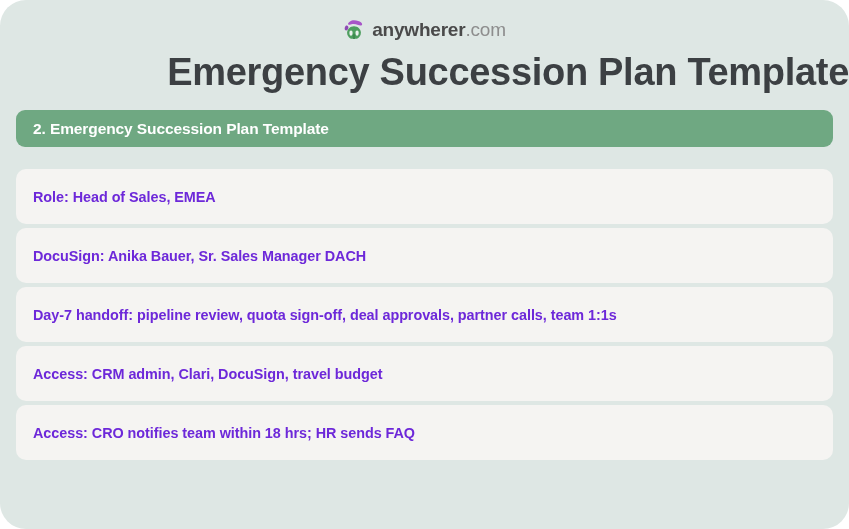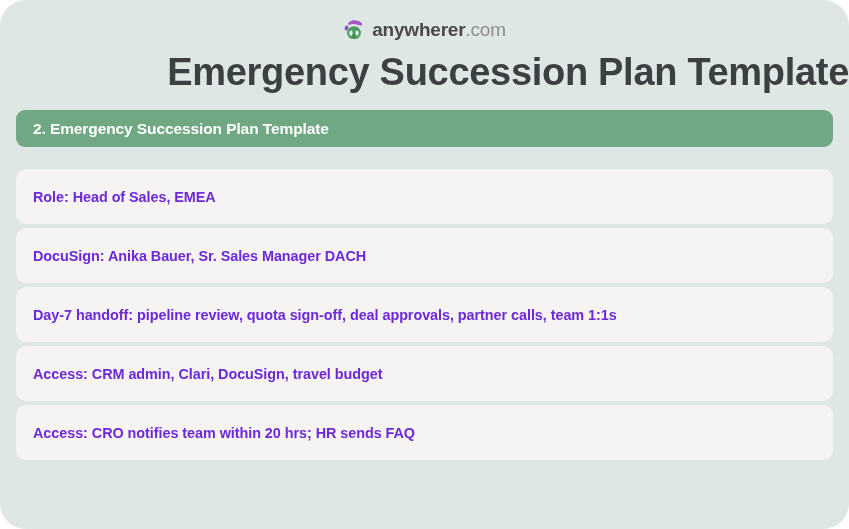--- a/index.html
+++ b/index.html
@@ -151,18 +151,18 @@
 
     <div class="row">
       <div class="row-text"><span class="lbl">Day-7 handoff:</span><span> </span><span class="val">pipeline review, quota sign-off, deal approvals, partner calls, team 1:1s</span></div>
     </div>
 
     <div class="row">
       <div class="row-text"><span class="lbl">Access:</span><span> </span><span class="val">CRM admin, Clari, DocuSign, travel budget</span></div>
     </div>
 
     <div class="row">
-      <div class="row-text"><span class="lbl">Access:</span><span> </span><span class="val">CRO notifies team within 20 hrs; HR sends FAQ</span></div>
+      <div class="row-text"><span class="lbl">Access:</span><span> </span><span class="val">CRO notifies team within 18 hrs; HR sends FAQ</span></div>
     </div>
 
 
   </div>
 </div>
 
 </body></html>

